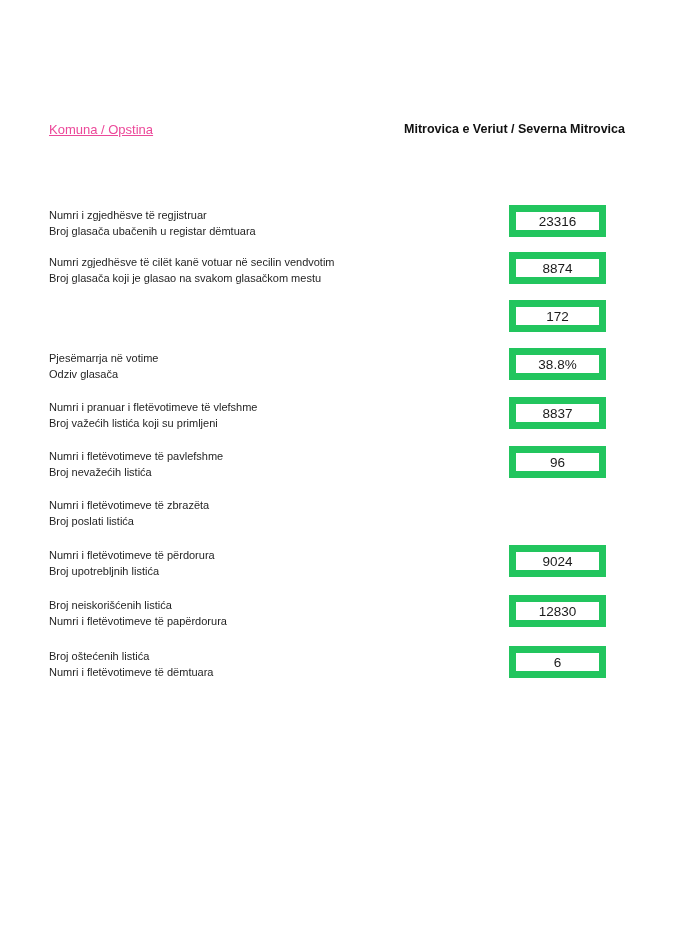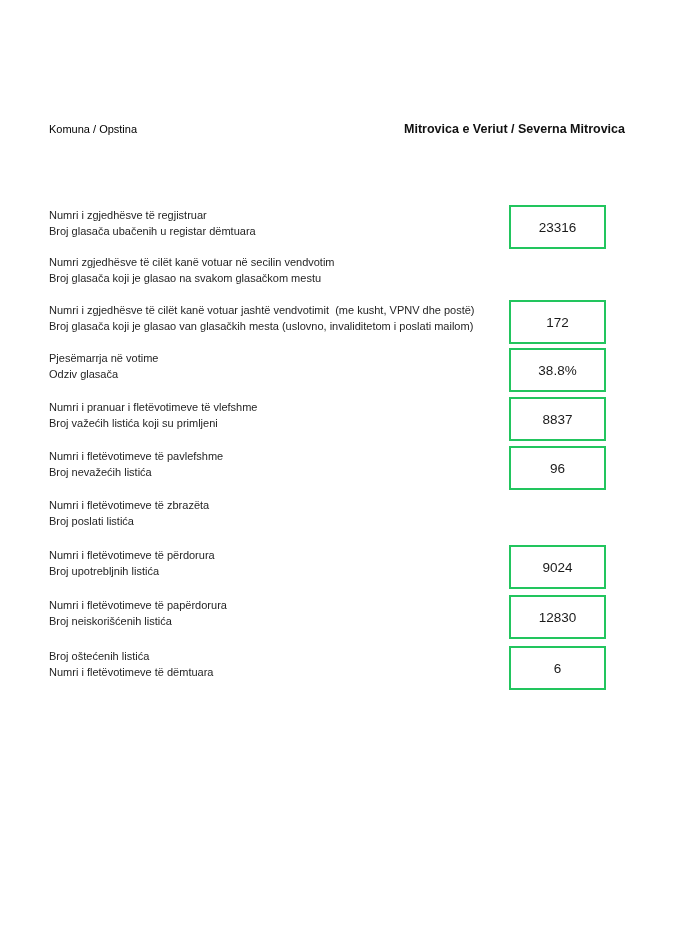--- a/index.html
+++ b/index.html
@@ -17,24 +17,25 @@
   }
   .page {
     position: absolute;
     inset: 0;
     background: #ffffff;
   }
   .header-left {
     position: absolute;
     left: 49px;
     top: 122px;
-    font-size: 11px;
+    font-size: 13px;
     line-height: 15px;
-    color: #000000;
+    color: #ec4899;
     white-space: pre;
+    text-decoration: underline;
   }
   .header-right {
     position: absolute;
     right: 50px;
     top: 122px;
     font-size: 12.5px;
     line-height: 15px;
     font-weight: bold;
     color: #111111;
     white-space: pre;
@@ -54,23 +55,23 @@
     color: #1f1f1f;
   }
   .labels div {
     white-space: pre;
   }
   .value-box {
     position: absolute;
     left: 509px;
     top: 0;
     width: 97px;
-    height: 44px;
+    height: 32px;
     box-sizing: border-box;
-    border: 2px solid #22c55e;
+    border: 7px solid #22c55e;
     background: #ffffff;
     display: flex;
     align-items: center;
     justify-content: center;
   }
   .value-text {
     font-size: 13.5px;
     color: #1a1a1a;
     white-space: pre;
   }
@@ -91,27 +92,26 @@
     <div class="value-box">
       <span class="value-text">23316</span>
     </div>
   </div>
 
   <div class="row" style="top:252px">
     <div class="labels">
       <div>Numri zgjedhësve të cilët kanë votuar në secilin vendvotim</div>
       <div>Broj glasača koji je glasao na svakom glasačkom mestu</div>
     </div>
+    <div class="value-box">
+      <span class="value-text">8874</span>
+    </div>
   </div>
 
   <div class="row" style="top:300px">
-    <div class="labels">
-      <div>Numri i zgjedhësve të cilët kanë votuar jashtë vendvotimit  (me kusht, VPNV dhe postë)</div>
-      <div>Broj glasača koji je glasao van glasačkih mesta (uslovno, invaliditetom i poslati mailom)</div>
-    </div>
     <div class="value-box">
       <span class="value-text">172</span>
     </div>
   </div>
 
   <div class="row" style="top:348px">
     <div class="labels">
       <div>Pjesëmarrja në votime</div>
       <div>Odziv glasača</div>
     </div>
@@ -152,22 +152,22 @@
       <div>Numri i fletëvotimeve të përdorura</div>
       <div>Broj upotrebljnih listića</div>
     </div>
     <div class="value-box">
       <span class="value-text">9024</span>
     </div>
   </div>
 
   <div class="row" style="top:595px">
     <div class="labels">
+      <div>Broj neiskorišćenih listića</div>
       <div>Numri i fletëvotimeve të papërdorura</div>
-      <div>Broj neiskorišćenih listića</div>
     </div>
     <div class="value-box">
       <span class="value-text">12830</span>
     </div>
   </div>
 
   <div class="row" style="top:646px">
     <div class="labels">
       <div>Broj oštećenih listića</div>
       <div>Numri i fletëvotimeve të dëmtuara</div>

